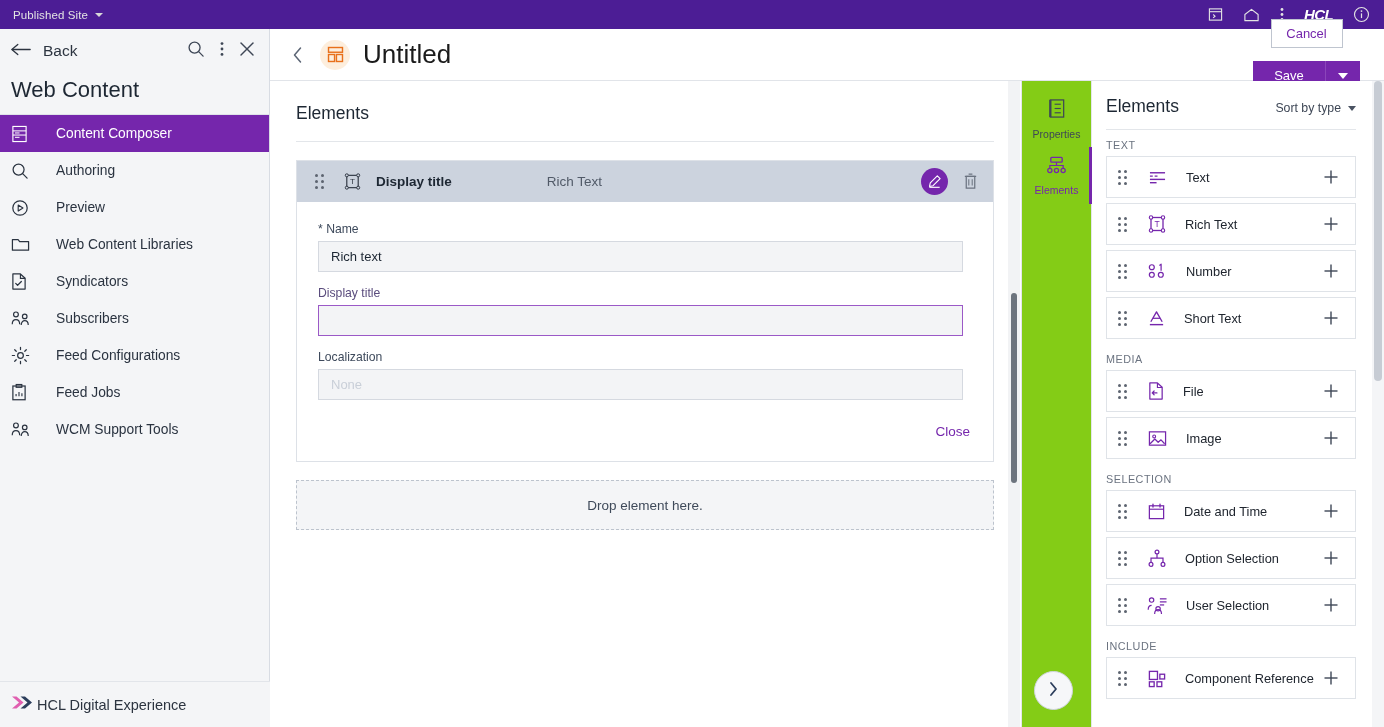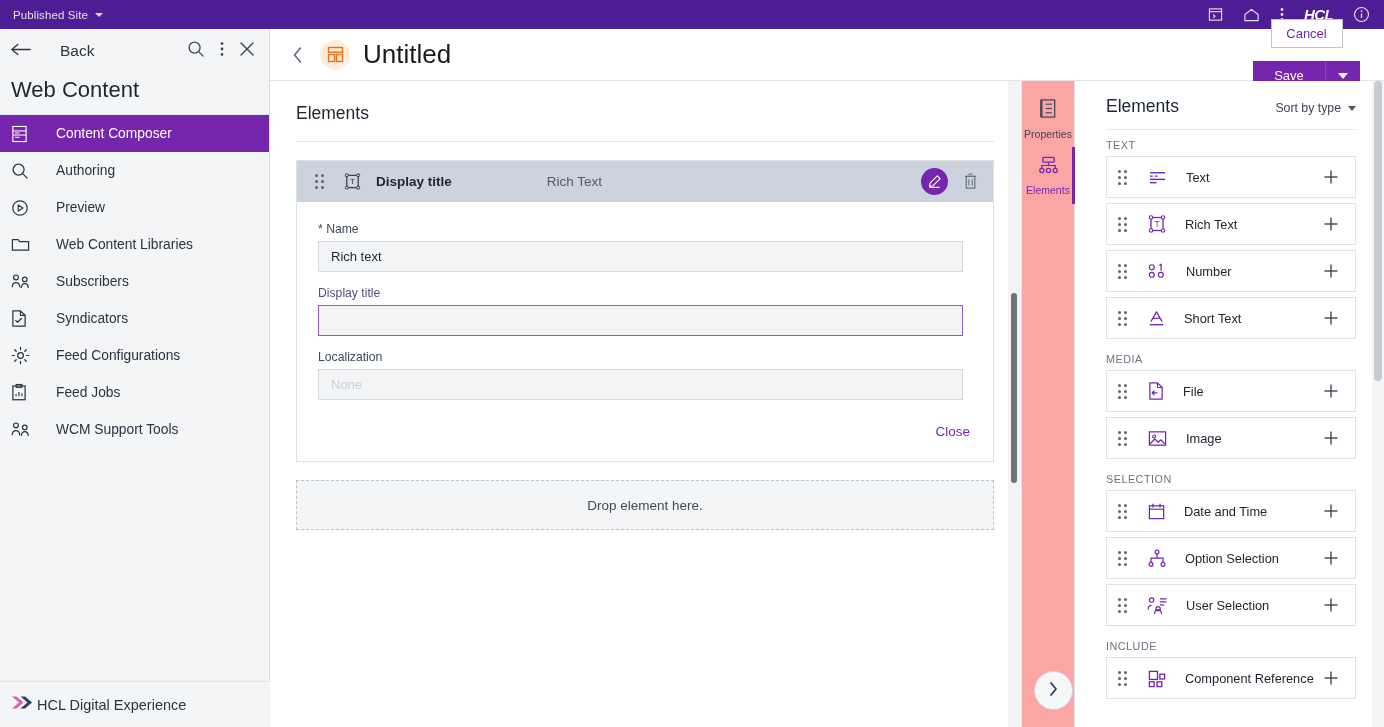--- a/index.html
+++ b/index.html
@@ -37,21 +37,21 @@
   
   .sidebar {
     position: absolute; top: 29px; left: 0; width: 270px; height: 698px;
     background: #f4f5f7; border-right: 1px solid #d8dce3;
   }
   .sb-head { height: 86px; border-bottom: 1px solid #dfe3e9; position: relative; }
   .sb-backrow {
     display: flex; align-items: center; height: 44px; padding: 0 14px 0 10px;
   }
   .sb-back-label {
-    font-size: 15.5px; color: #2c3440; margin-left: 28px; cursor: pointer;
+    font-size: 15.5px; color: #2c3440; margin-left: 11px; cursor: pointer;
   }
   .sb-head-icons { margin-left: auto; display: flex; align-items: center; gap: 15px; }
   .sb-title {
     font-size: 22px; color: #1d2733; padding: 4px 0 0 11px; font-weight: normal;
   }
   .sb-list { padding-top: 0; }
   .sb-item {
     display: flex; align-items: center; height: 37px;
     padding-left: 11px; cursor: pointer; color: #2a3340; font-size: 13.8px;
   }
@@ -162,22 +162,22 @@
     position: absolute; top: 81px; left: 1008px; width: 12px; height: 646px;
     background: #f2f3f5;
   }
   .canvas-scroll i {
     display: block; position: absolute; top: 212px; left: 3px;
     width: 6px; height: 190px; background: #6d747e; border-radius: 3px;
   }
 
   
   .rail {
-    position: absolute; top: 81px; left: 1021px; width: 54px; height: 646px;
-    background: #fca5a5; border-left: 1px solid #e3e6ea; border-right: 1px solid #e3e6ea;
+    position: absolute; top: 81px; left: 1021px; width: 71px; height: 646px;
+    background: #84cc16; border-left: 1px solid #e3e6ea; border-right: 1px solid #e3e6ea;
     padding-top: 9px;
   }
   .rail-item {
     height: 57px; display: flex; flex-direction: column; align-items: center;
     justify-content: center; gap: 5px; cursor: pointer; position: relative;
   }
   .rail-label { font-size: 10.5px; color: #3e4756; }
   .rail-item.active .rail-label { color: #7526ac; }
   .rail-item.active::after {
     content: ""; position: absolute; right: -1px; top: 0;
@@ -346,39 +346,39 @@
         <span class="sb-ico">
           <svg width="19" height="17" viewBox="0 0 20 17">
               <path d="M1.5 3.4h6l1.6 2h9.4v9.1H1.5z" fill="none" stroke="#2a3340" stroke-width="1.3" stroke-linejoin="round"></path>
             </svg>
         </span>
         <span class="sb-label">Web Content Libraries</span>
       </div>
 
       <div class="sb-item">
         <span class="sb-ico">
+          <svg width="16" height="19" viewBox="0 0 17 19">
+              <path d="M2 1.5h8l5 4.6v11.4H2z" fill="none" stroke="#2a3340" stroke-width="1.3" stroke-linejoin="round"></path>
+              <path d="M10 1.5v4.7h5" fill="none" stroke="#2a3340" stroke-width="1.2"></path>
+              <path d="M5 11.5l2 2 4-4" fill="none" stroke="#2a3340" stroke-width="1.3" stroke-linecap="round" stroke-linejoin="round"></path>
+            </svg>
+        </span>
+        <span class="sb-label">Syndicators</span>
+      </div>
+
+      <div class="sb-item">
+        <span class="sb-ico">
           <svg width="20" height="17" viewBox="0 0 21 17">
               <circle cx="5.2" cy="4.2" r="2.5" fill="none" stroke="#2a3340" stroke-width="1.25"></circle>
               <path d="M1.3 14.6c0-3 1.8-5 3.9-5s3.9 2 3.9 5" fill="none" stroke="#2a3340" stroke-width="1.25"></path>
               <circle cx="14.4" cy="6.3" r="2.4" fill="none" stroke="#2a3340" stroke-width="1.25"></circle>
               <path d="M10.7 15.4c0-2.8 1.7-4.6 3.7-4.6s3.7 1.8 3.7 4.6" fill="none" stroke="#2a3340" stroke-width="1.25"></path>
             </svg>
         </span>
         <span class="sb-label">Subscribers</span>
-      </div>
-
-      <div class="sb-item">
-        <span class="sb-ico">
-          <svg width="16" height="19" viewBox="0 0 17 19">
-              <path d="M2 1.5h8l5 4.6v11.4H2z" fill="none" stroke="#2a3340" stroke-width="1.3" stroke-linejoin="round"></path>
-              <path d="M10 1.5v4.7h5" fill="none" stroke="#2a3340" stroke-width="1.2"></path>
-              <path d="M5 11.5l2 2 4-4" fill="none" stroke="#2a3340" stroke-width="1.3" stroke-linecap="round" stroke-linejoin="round"></path>
-            </svg>
-        </span>
-        <span class="sb-label">Syndicators</span>
       </div>
 
       <div class="sb-item">
         <span class="sb-ico">
           <svg width="19" height="19" viewBox="0 0 20 20">
               <circle cx="10" cy="10" r="3" fill="none" stroke="#2a3340" stroke-width="1.3"></circle>
               <path d="M10 1.4v2.3M10 16.3v2.3M18.6 10h-2.3M3.7 10H1.4M16.1 3.9l-1.6 1.6M5.5 14.5l-1.6 1.6M16.1 16.1l-1.6-1.6M5.5 5.5L3.9 3.9" stroke="#2a3340" stroke-width="1.3" stroke-linecap="round"></path>
             </svg>
         </span>
         <span class="sb-label">Feed Configurations</span>

